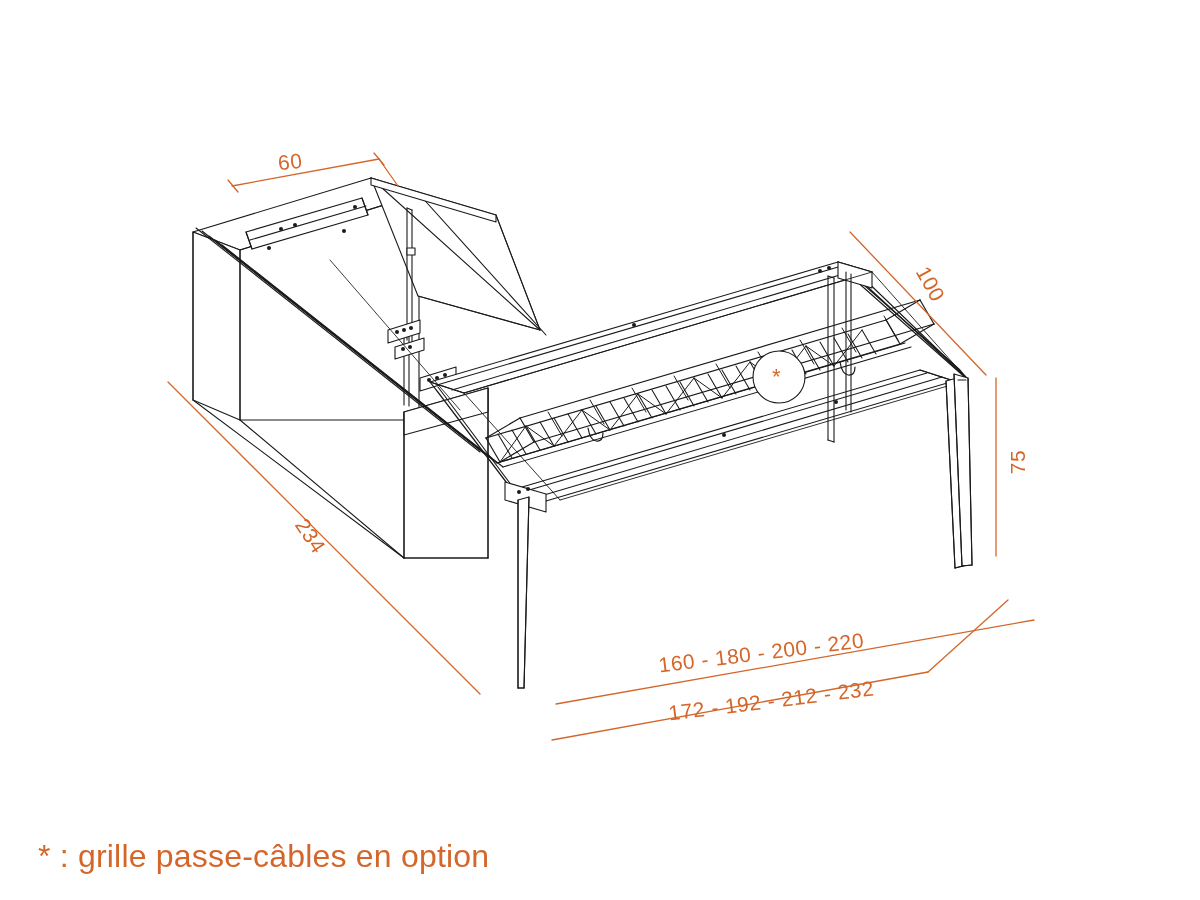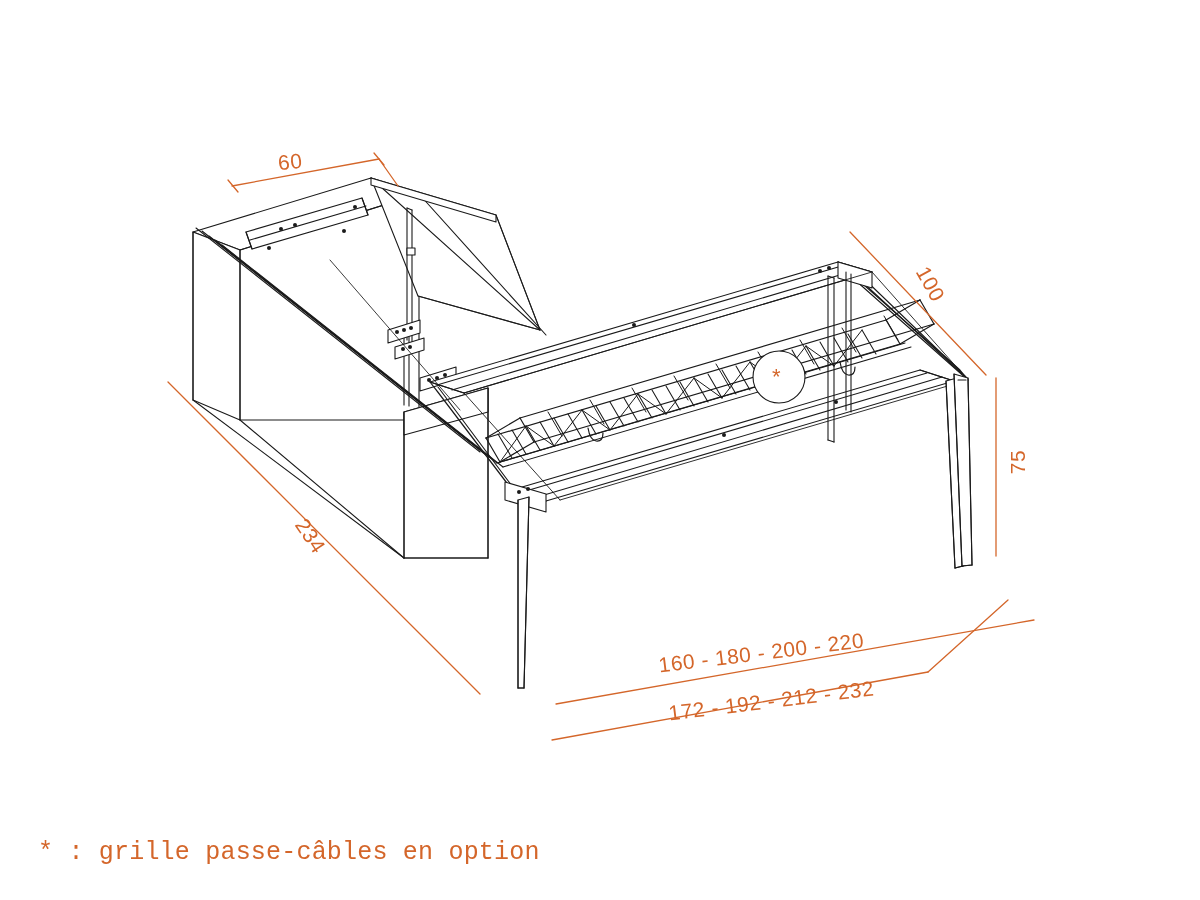--- a/index.html
+++ b/index.html
@@ -36,22 +36,22 @@
     letter-spacing: 0.5px;
     white-space: nowrap;
     transform-origin: 50% 50%;
     user-select: none;
   }
   .legend {
     position: absolute;
     left: 38px;
     top: 838px;
     color: #d4662a;
-    font-size: 25px;
-    font-family: Liberation Mono, monospace;
+    font-size: 32px;
+    font-family: Liberation Sans, sans-serif;
     white-space: nowrap;
     letter-spacing: 0.2px;
   }
 </style>
 </head>
 <body>
 
 <div id="sheet">
 
   <svg id="drawing-svg" viewBox="0 0 1200 900" xmlns="http://www.w3.org/2000/svg">

